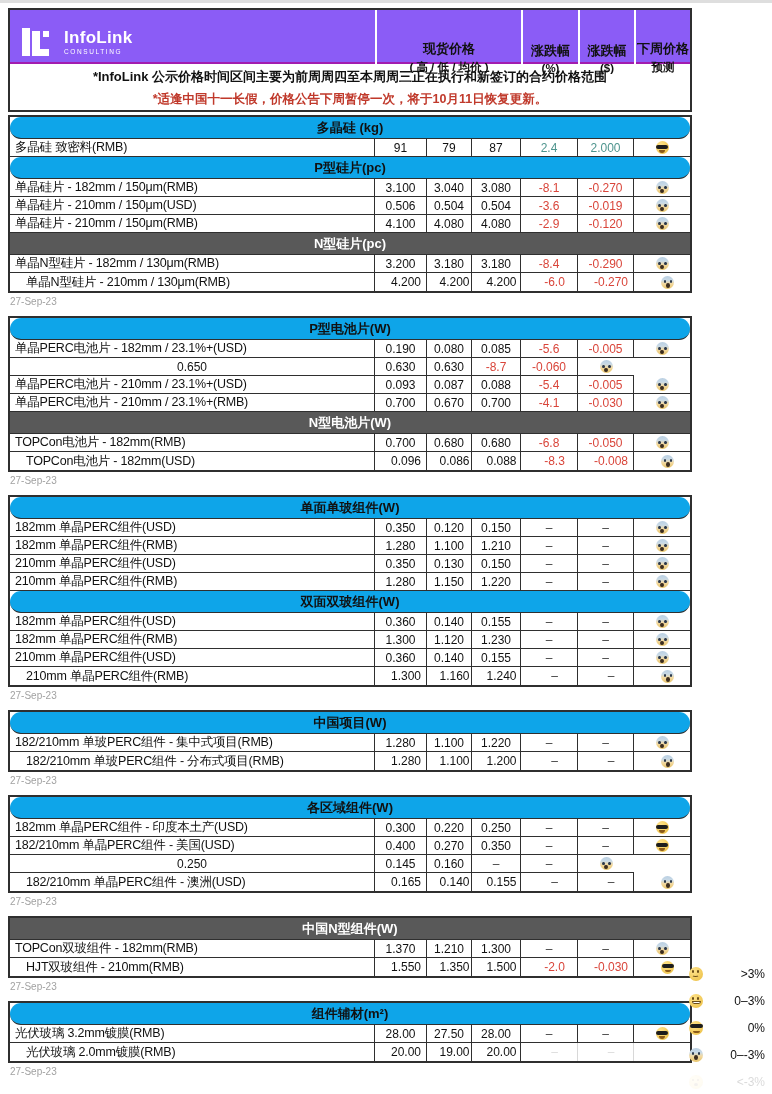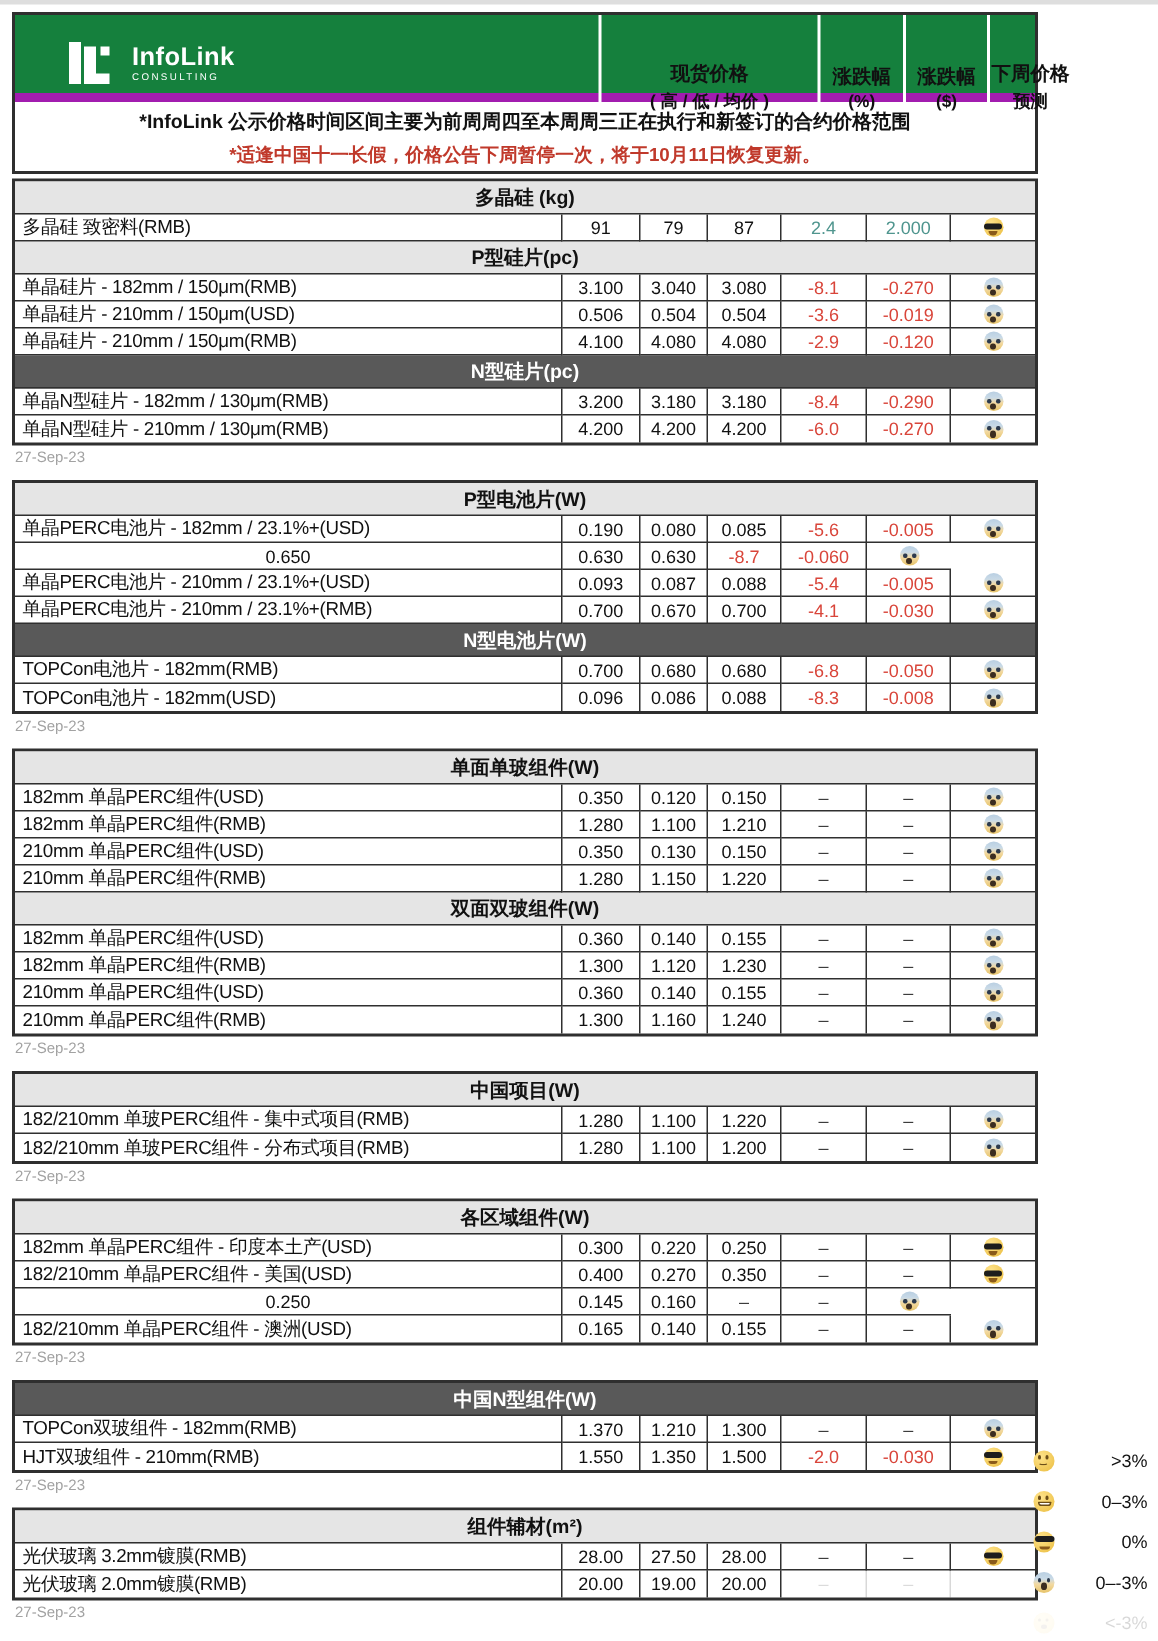--- a/index.html
+++ b/index.html
@@ -4,45 +4,45 @@
 <style>
   html,body{margin:0;padding:0;}
   body{
     width:772px;height:1094px;position:relative;background:#fff;overflow:hidden;
     font-family:"Liberation Sans","DejaVu Sans",sans-serif;color:#111;
   }
   .top-strip{height:3px;background:#dedede;width:100%;}
 
   
   .block-top{border:2px solid #2f2f2f;width:680px;margin:5px 0 3px 8px;background:#fff;}
-  .yellow{display:grid;grid-template-columns:365px 146px 57px 56px 56px;height:52px;background:#15803d;border-bottom:6px solid #a21caf;padding-left:24px;}
+  .yellow{display:grid;grid-template-columns:365px 146px 57px 56px 56px;height:52px;background:#8b5cf6;border-bottom:2px solid #a21caf;}
   .logo-wrap{display:flex;align-items:center;padding-left:12px;}
   .logo-mark{position:relative;width:34px;height:30px;margin-right:8px;}
   .lm-bar{position:absolute;left:0;top:0;width:8px;height:28px;background:#fff;}
   .lm-l{position:absolute;left:10px;top:3px;width:8px;height:25px;background:#fff;}
   .lm-l::after{content:"";position:absolute;left:0;bottom:0;width:17px;height:7px;background:#fff;}
   .lm-sq{position:absolute;left:21px;top:3px;width:6px;height:6px;background:#fff;}
   .brand{color:#fff;line-height:1;}
   .brand .b1{font-size:17px;font-weight:bold;letter-spacing:.3px;}
   .brand .b2{font-size:6.5px;letter-spacing:1.6px;margin-top:3px;}
   .ycol{border-left:2px solid #fff;display:flex;flex-direction:column;align-items:center;justify-content:center;font-weight:bold;}
   .ycol .l1{font-size:13px;margin-top:30px;}
   .ycol .l2{font-size:11.5px;margin-top:2px;}
   .notice1{height:25px;display:flex;align-items:center;justify-content:center;font-weight:bold;font-size:13px;}
   .notice2{height:21px;display:flex;align-items:center;justify-content:center;font-weight:bold;font-size:12.5px;color:#c0392b;}
 
   
   .block{border:2px solid #2f2f2f;width:680px;margin-left:8px;background:#fff;}
   .section-header{height:21px;line-height:21px;text-align:center;font-weight:bold;font-size:13px;border-bottom:1px solid #2f2f2f;}
-  .section-header.light{background:#e5e5e5;color:#111;}
+  .section-header.light{background:#0ea5e9;color:#111;border-radius:11px;}
   .section-header.dark{background:#595959;color:#fff;}
   .row{display:grid;grid-template-columns:365px 52px 45px 49px 57px 56px 56px;height:18px;}
   .row > .cell{border-bottom:1px solid #2f2f2f;border-right:1px solid #2f2f2f;display:flex;align-items:center;justify-content:center;font-size:12px;overflow:hidden;white-space:nowrap;}
   .row > .cell:last-child{border-right:none;}
-  .block > .row:last-child > .cell{border-bottom:none;}
+  .block > .row:last-child > .cell{border-bottom:none;margin-left:11px;}
   .cell.name{justify-content:flex-start;padding-left:5px;font-size:12.5px;letter-spacing:-.2px;}
   .cell.neg{color:#d9453a;}
   .cell.pos{color:#4f958e;}
   .cell.flat{color:#3c3c3c;}
   .cell.faded{opacity:.18;}
   .date-label{height:11px;line-height:11px;margin:3px 0 9px 10px;font-size:10px;color:#a2a2a2;}
 
   
   .emoji{width:13px;height:13px;border-radius:50%;display:inline-block;position:relative;
          background:radial-gradient(circle at 35% 30%,#ffe38a,#eabc3e);flex:none;}

